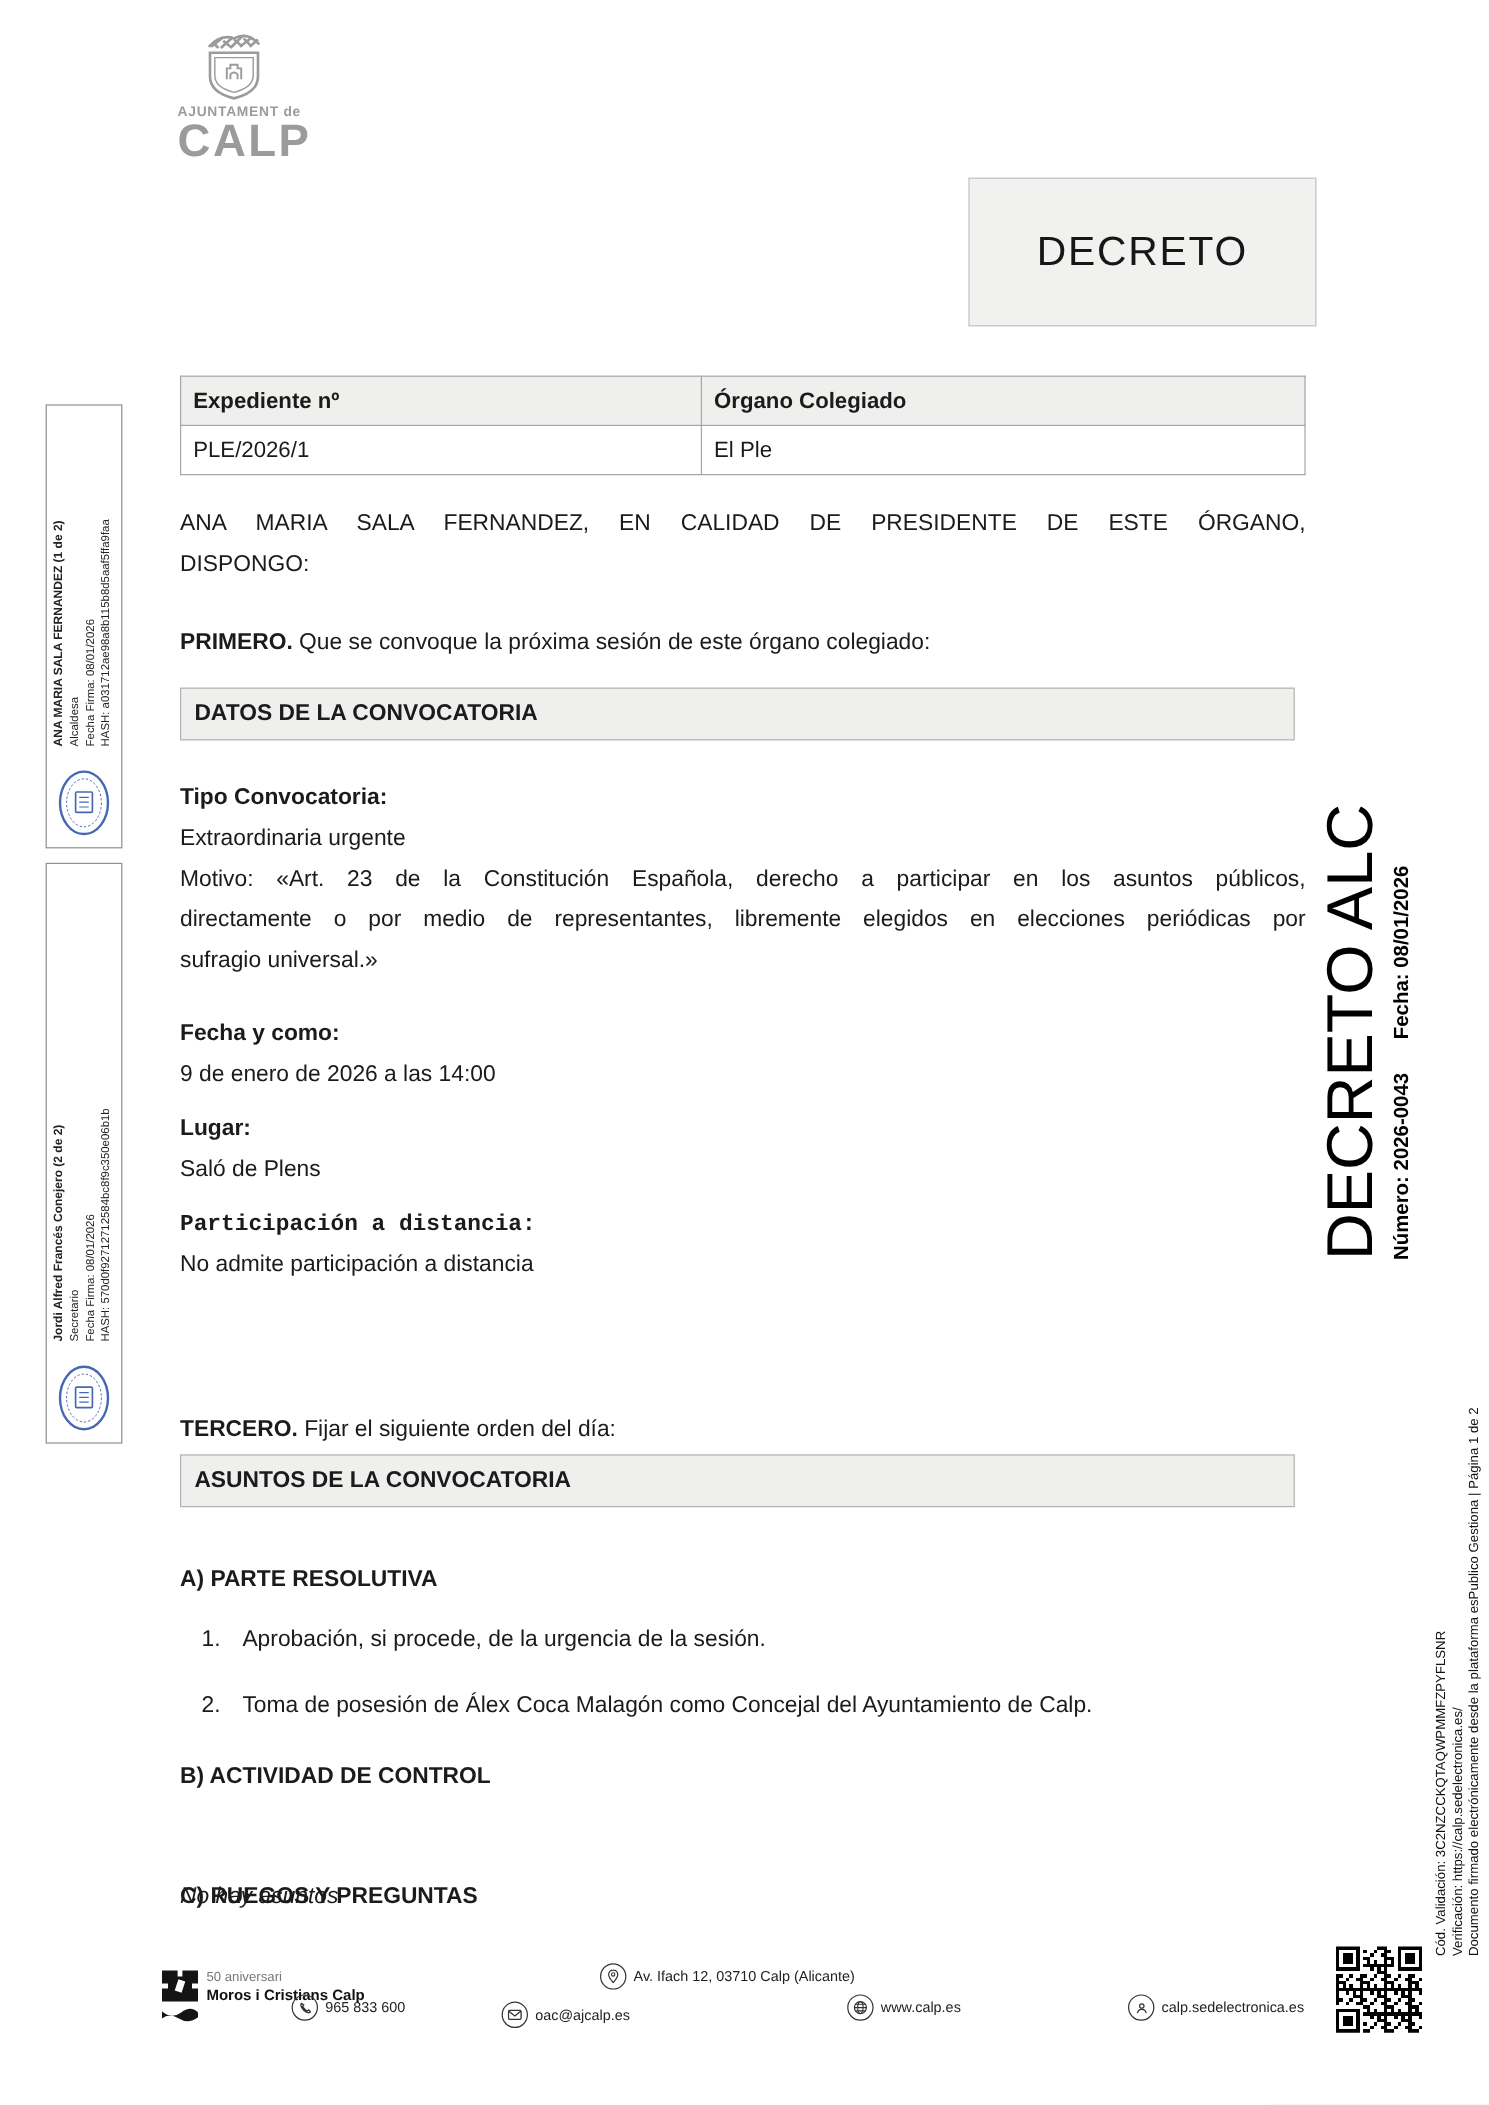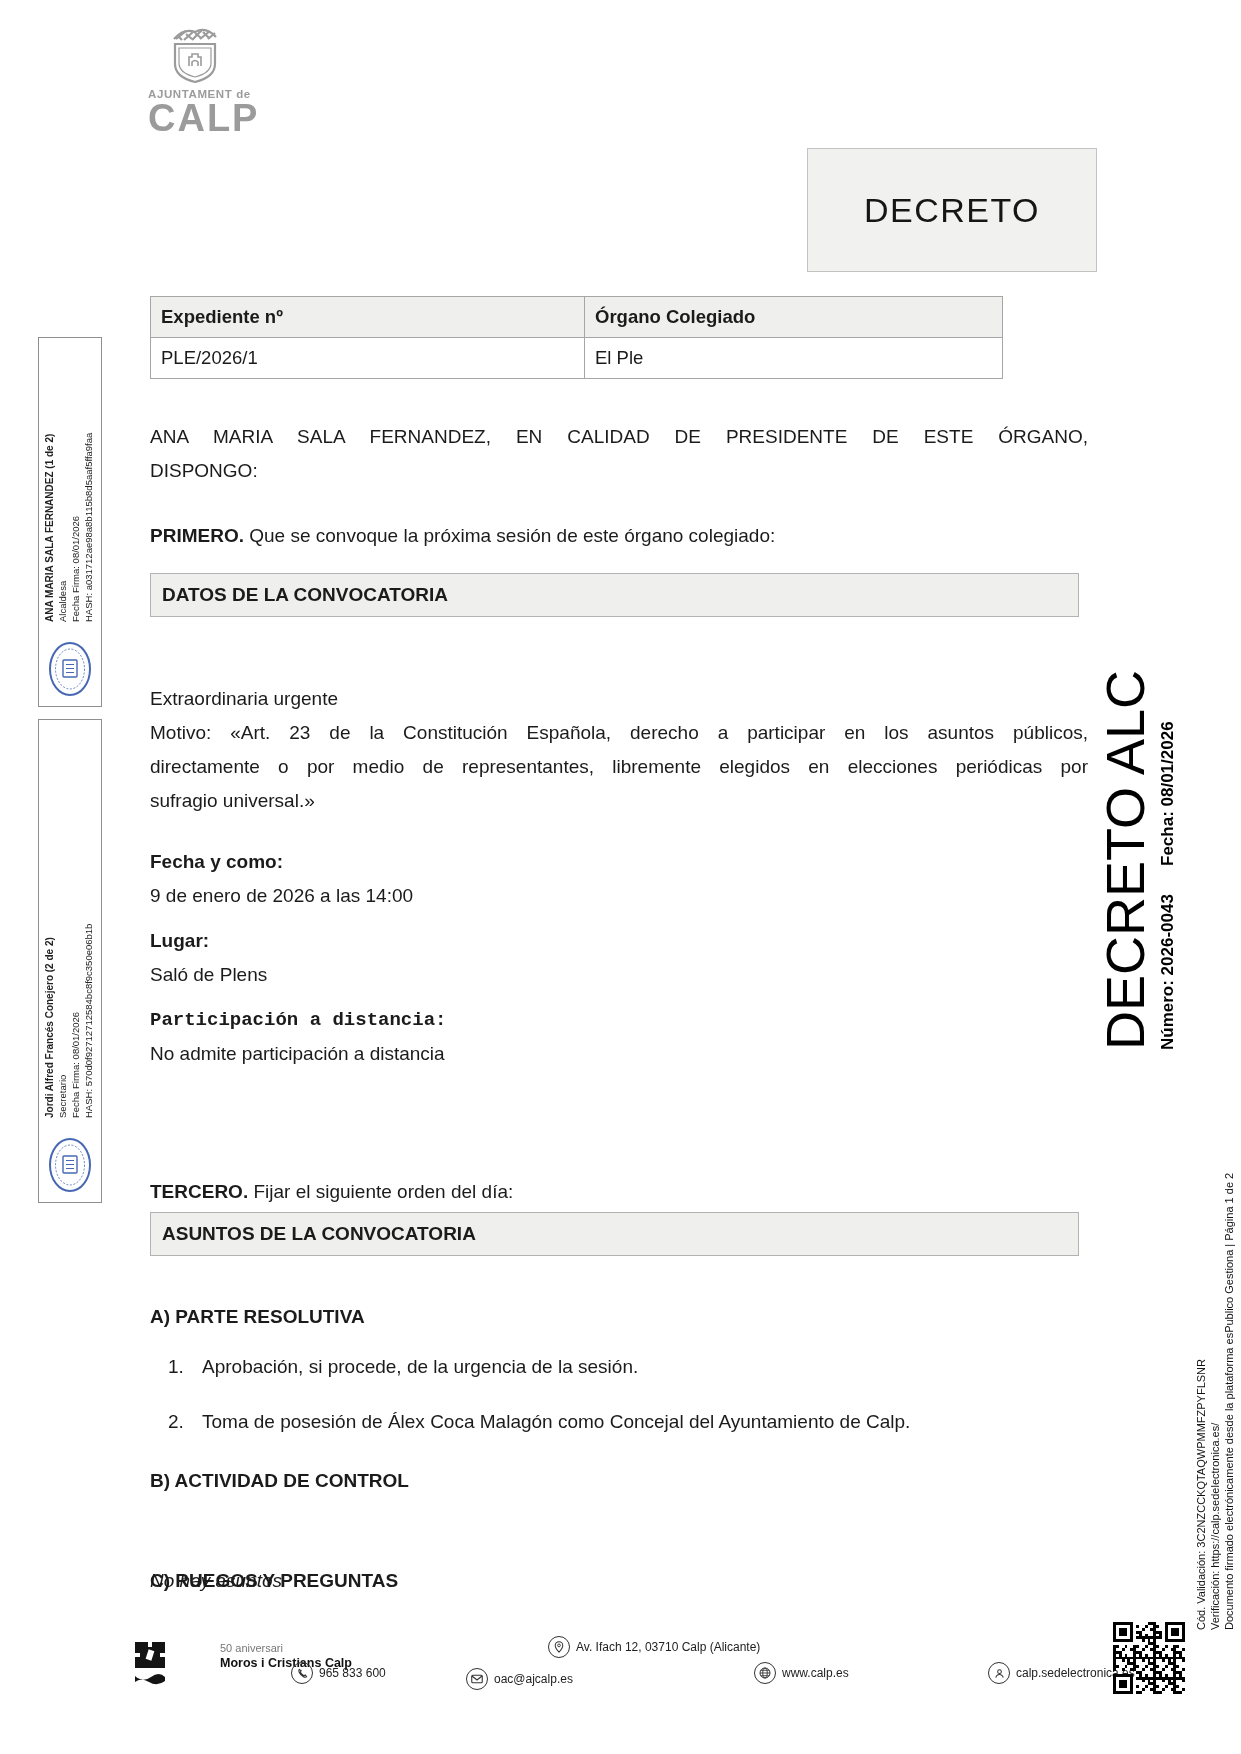--- a/index.html
+++ b/index.html
@@ -11,21 +11,21 @@
   .calp-crest{display:block;margin-left:14px;}
   .calp-org{font-size:11.5px;font-weight:bold;letter-spacing:.6px;margin-top:2px;}
   .calp-name{font-size:38px;font-weight:800;letter-spacing:2px;line-height:36px;}
 
   
   .decreto-box{position:absolute;left:807px;top:148px;width:288px;height:122px;
                background:#f1f1f0;border:1px solid #c3c3c3;display:flex;align-items:center;justify-content:center;
                font-size:34px;letter-spacing:1.5px;color:#161616;}
 
   
-  .exp-table{position:absolute;left:150px;top:296px;width:853px;border-collapse:collapse;font-size:18.5px;}
+  .exp-table{position:absolute;left:150px;top:313px;width:938px;border-collapse:collapse;font-size:18.5px;}
   .exp-table td{border:1px solid #a6a6a6;height:40px;padding:0 10px;vertical-align:middle;}
   .exp-table .hd td{background:#efefee;font-weight:bold;}
   .exp-table td.c1{width:413px;}
 
   
   .blk{position:absolute;left:150px;width:938px;font-size:19px;line-height:34px;}
   .just-last{text-align:justify;text-align-last:justify;}
   .sec-box{position:absolute;left:150px;width:916px;height:42px;background:#efefee;border:1px solid #b3b3b3;
            display:flex;align-items:center;padding-left:11px;font-weight:bold;font-size:19px;}
   .agenda{position:absolute;left:168px;width:910px;font-size:19px;}
@@ -39,21 +39,21 @@
             color:#222;white-space:nowrap;}
   .sig-name{font-weight:bold;font-size:10px;}
   .sig-seal{position:absolute;bottom:8px;left:50%;margin-left:-23px;}
 
   .doc-type{position:absolute;left:1094px;top:618px;height:432px;font-size:54px;color:#000;}
   .doc-meta{position:absolute;left:1158px;top:615px;height:435px;font-size:17px;font-weight:bold;color:#000;}
   .doc-meta .gap{margin-inline-start:28px;}
   .validation{position:absolute;left:1194px;top:1108px;height:522px;font-size:11px;line-height:14px;color:#111;}
 
   
-  .ft{position:absolute;font-size:12px;color:#222;display:flex;align-items:center;gap:6px;margin-left:48px;}
+  .ft{position:absolute;font-size:12px;color:#222;display:flex;align-items:center;gap:6px;}
   .ft .circ{width:20px;height:20px;border:1.3px solid #333;border-radius:50%;
             display:flex;align-items:center;justify-content:center;flex:0 0 auto;}
   .ft-small{font-size:11px;color:#777;}
   .ft-bold{font-size:12.5px;font-weight:bold;color:#111;}
   .qr{position:absolute;left:1113px;top:1622px;width:72px;height:72px;}
 </style>
 </head>
 <body>
 
 <div class="page">
@@ -95,20 +95,21 @@
     <div class="just-last">ANA MARIA SALA FERNANDEZ, EN CALIDAD DE PRESIDENTE DE ESTE ÓRGANO,</div>
     <div>DISPONGO:</div>
   </div>
 
   <div class="blk" style="top:519px;">
     <b>PRIMERO.</b><span> Que se convoque la próxima sesión de este órgano colegiado:</span>
   </div>
 
   <div class="sec-box" style="top:573px;">DATOS DE LA CONVOCATORIA</div>
 
+  <div class="blk" style="top:648px;font-weight:bold;">Tipo Convocatoria:</div>
   <div class="blk" style="top:682px;">Extraordinaria urgente</div>
   <div class="blk" style="top:716px;">
     <div class="just-last">Motivo: «Art. 23 de la Constitución Española, derecho a participar en los asuntos públicos,</div>
     <div class="just-last">directamente o por medio de representantes, libremente elegidos en elecciones periódicas por</div>
     <div>sufragio universal.»</div>
   </div>
 
   <div class="blk" style="top:845px;font-weight:bold;">Fecha y como:</div>
   <div class="blk" style="top:879px;">9 de enero de 2026 a las 14:00</div>
 

